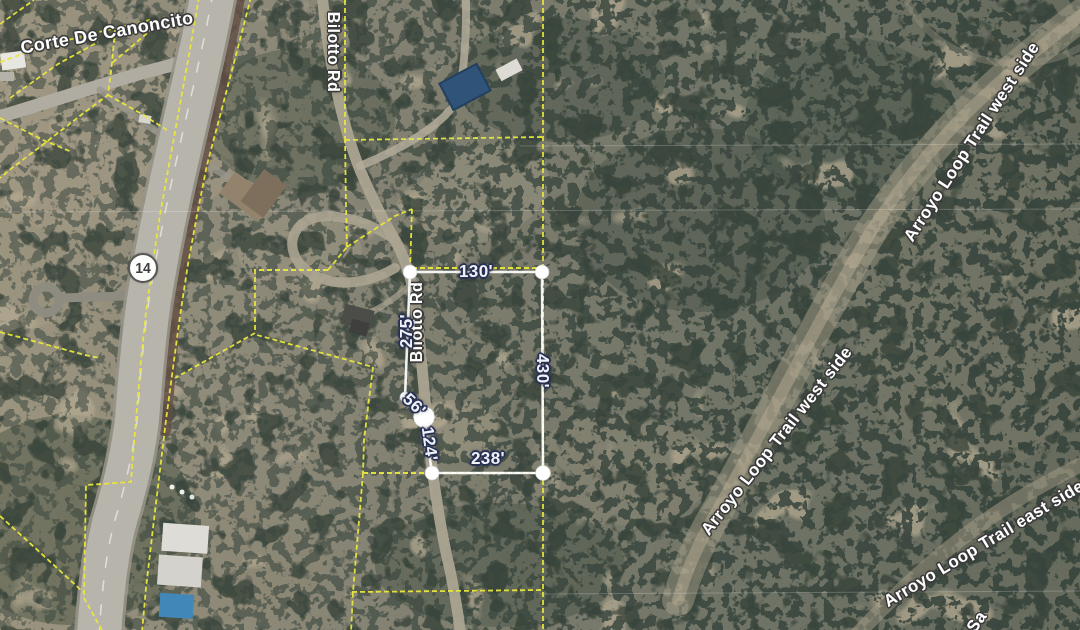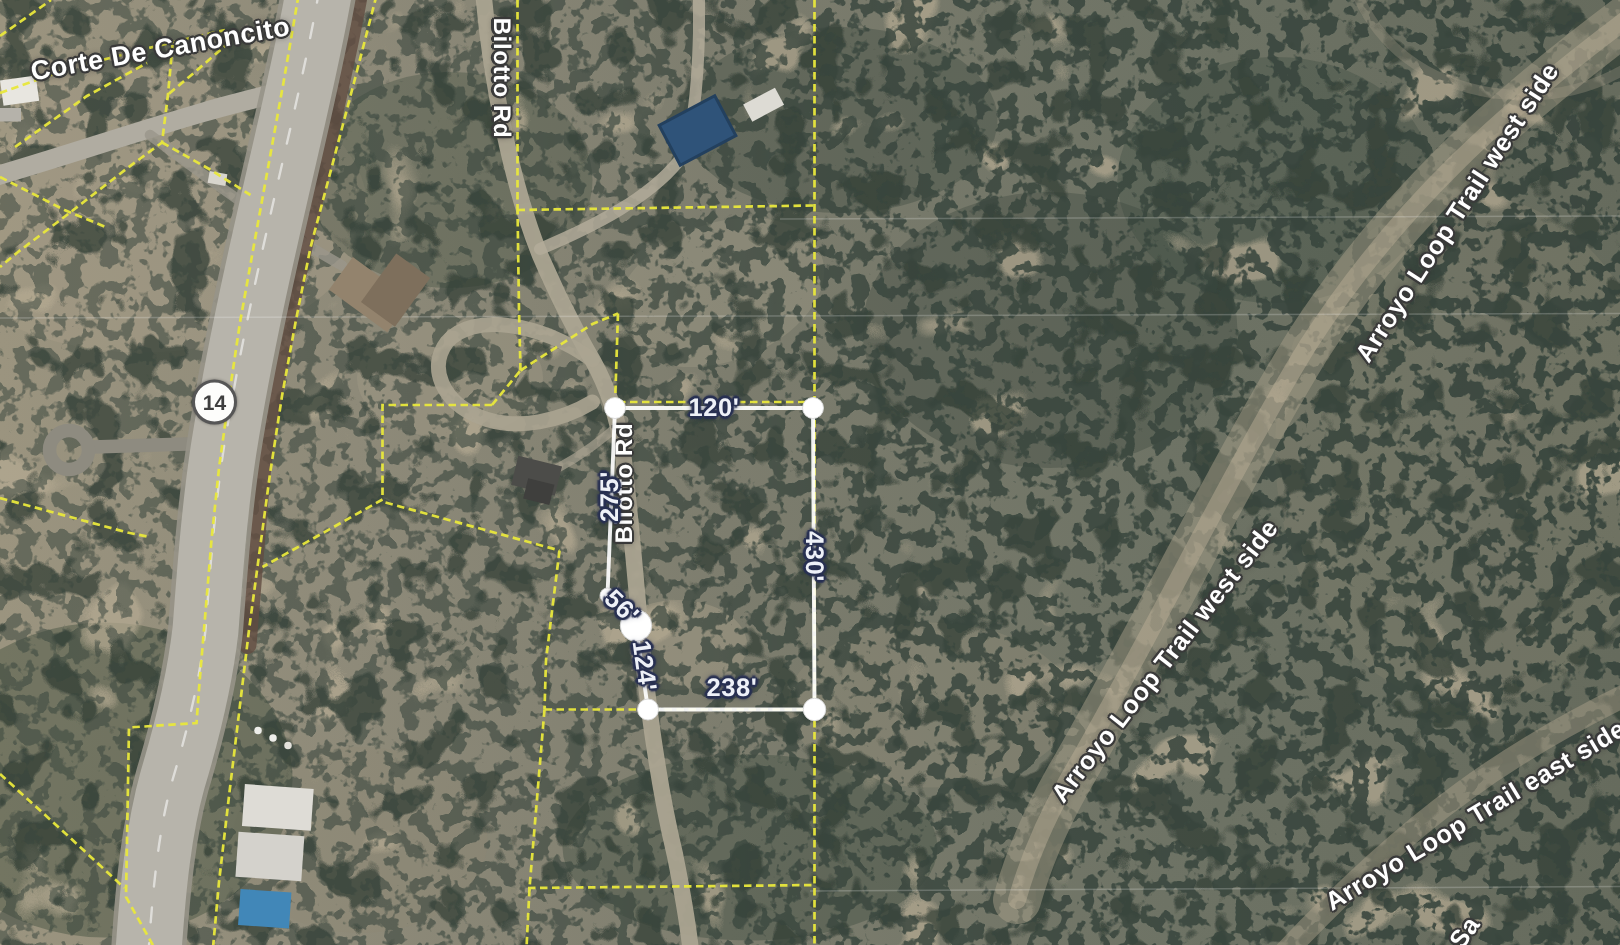--- a/index.html
+++ b/index.html
@@ -205,20 +205,20 @@
     <g fill="#ffffff" stroke="#d8d8d8" stroke-width="0.6">
       <circle cx="410" cy="272" r="7"></circle>
       <circle cx="542" cy="272" r="7"></circle>
       <circle cx="543" cy="473" r="7.5"></circle>
       <circle cx="432" cy="473" r="7"></circle>
       <circle cx="424" cy="417" r="10.5"></circle>
       <circle cx="405" cy="397" r="5"></circle>
     </g>
   </svg>
 
-  <div class="measlabel" style="left:476px;top:272px;">120'</div>
+  <div class="measlabel" style="left:476px;top:272px;">130'</div>
   <div class="measlabel" style="left:542px;top:371px;--r:90deg;">430'</div>
   <div class="measlabel" style="left:488px;top:459px;">238'</div>
   <div class="measlabel" style="left:407px;top:331px;--r:-90deg;">275'</div>
   <div class="measlabel" style="left:429px;top:444px;--r:82deg;">124'</div>
   <div class="measlabel" style="left:414px;top:405px;--r:44deg;">56'</div>
 
 </div>
 
 </body></html>

